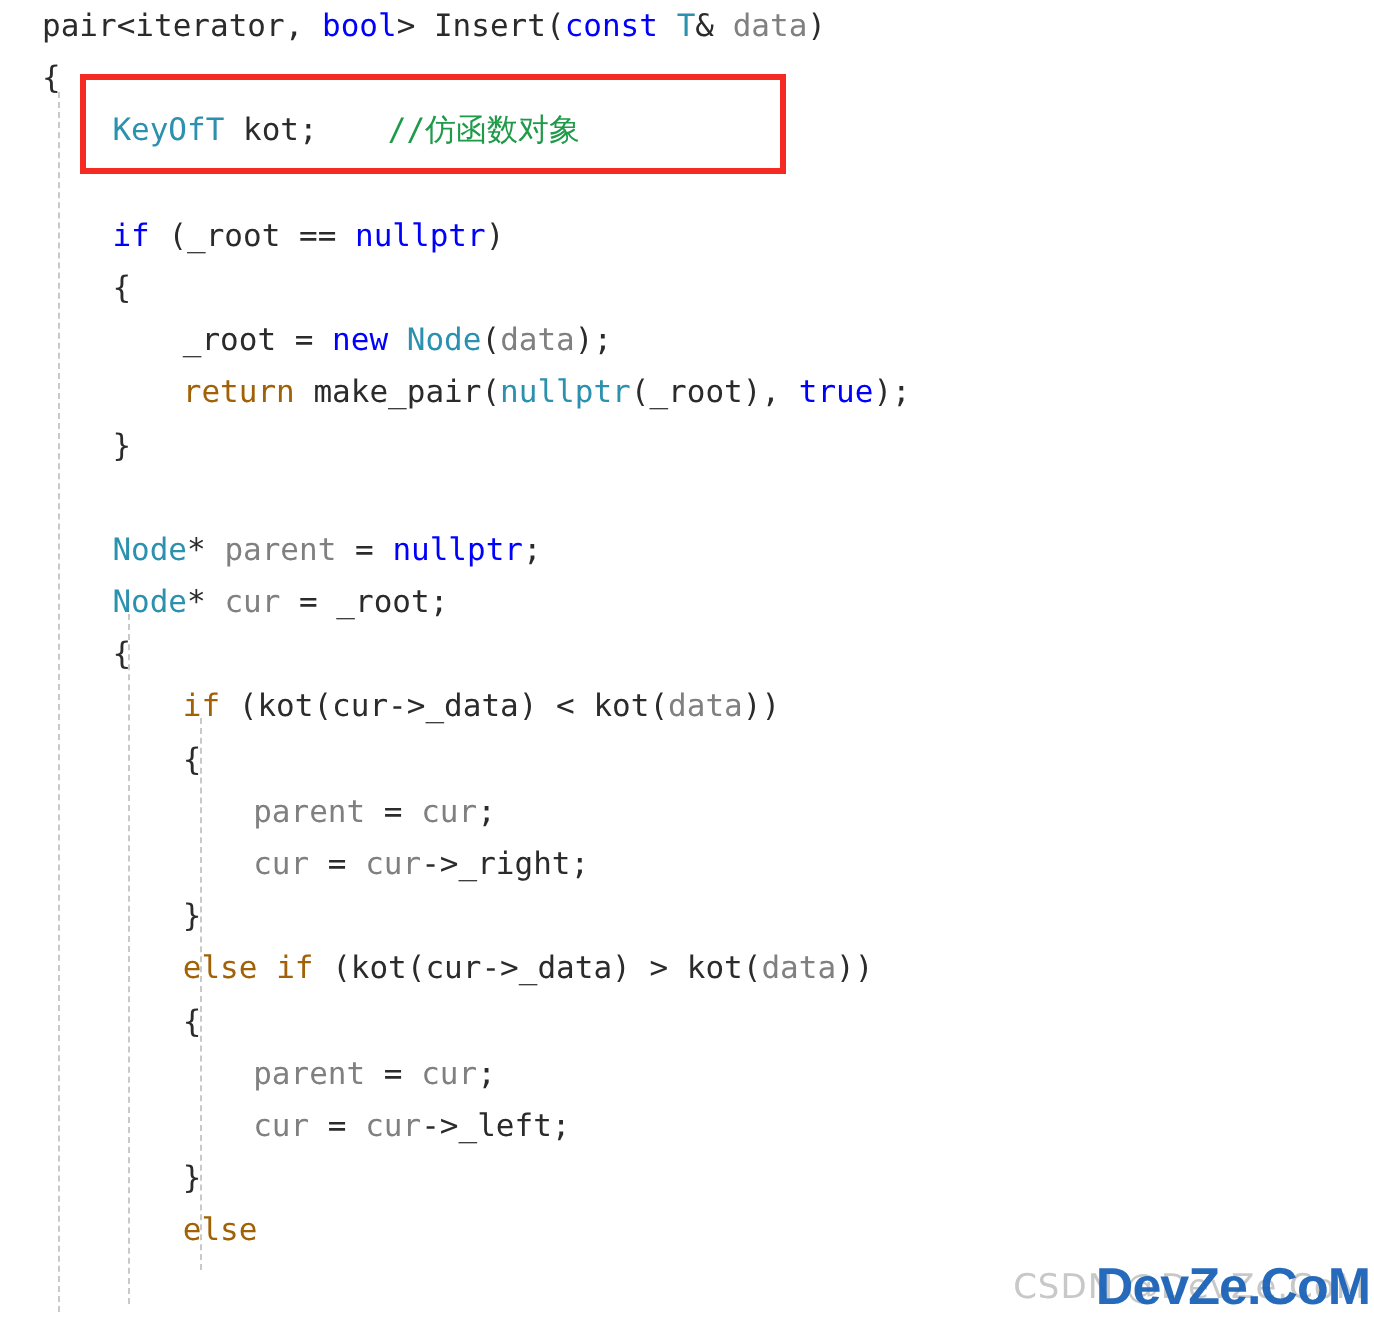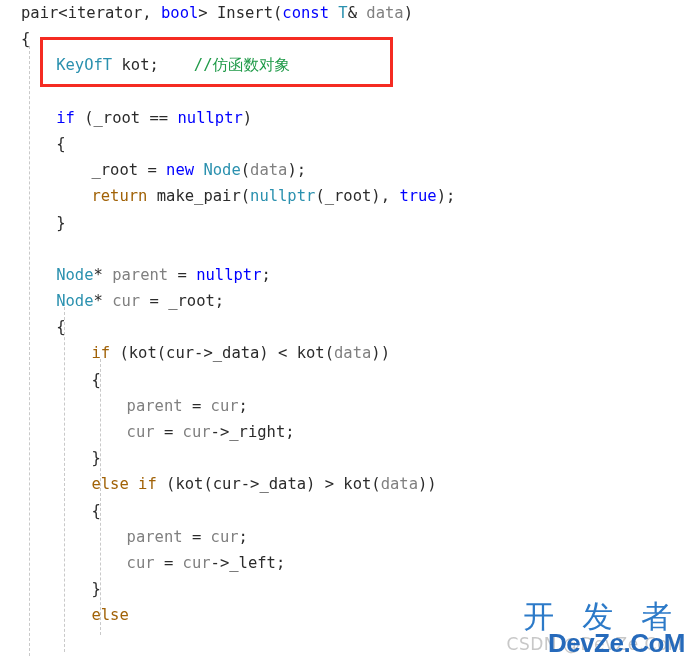--- a/index.html
+++ b/index.html
@@ -134,17 +134,16 @@
         <div class="code-line"><span style="display: inline-block; width: 70.4px;"></span><span class="t-ctl">else</span></div>
       </div>
     <div id="guides">
         <div class="guide" style="left: 29px; top: 46px; height: 610px;"></div>
         <div class="guide" style="left: 64px; top: 307px; height: 345px;"></div>
         <div class="guide" style="left: 100px; top: 359px; height: 276px;"></div>
       </div>
     <div id="redbox"></div>
   </div>
 
-  <div id="wm-cn">开 发 者</div>
   <div id="wm-csdn">CSDN @DevZe.CoM</div>
   <div id="wm-en">DevZe.CoM</div>
 
 </div>
 
 </body></html>

